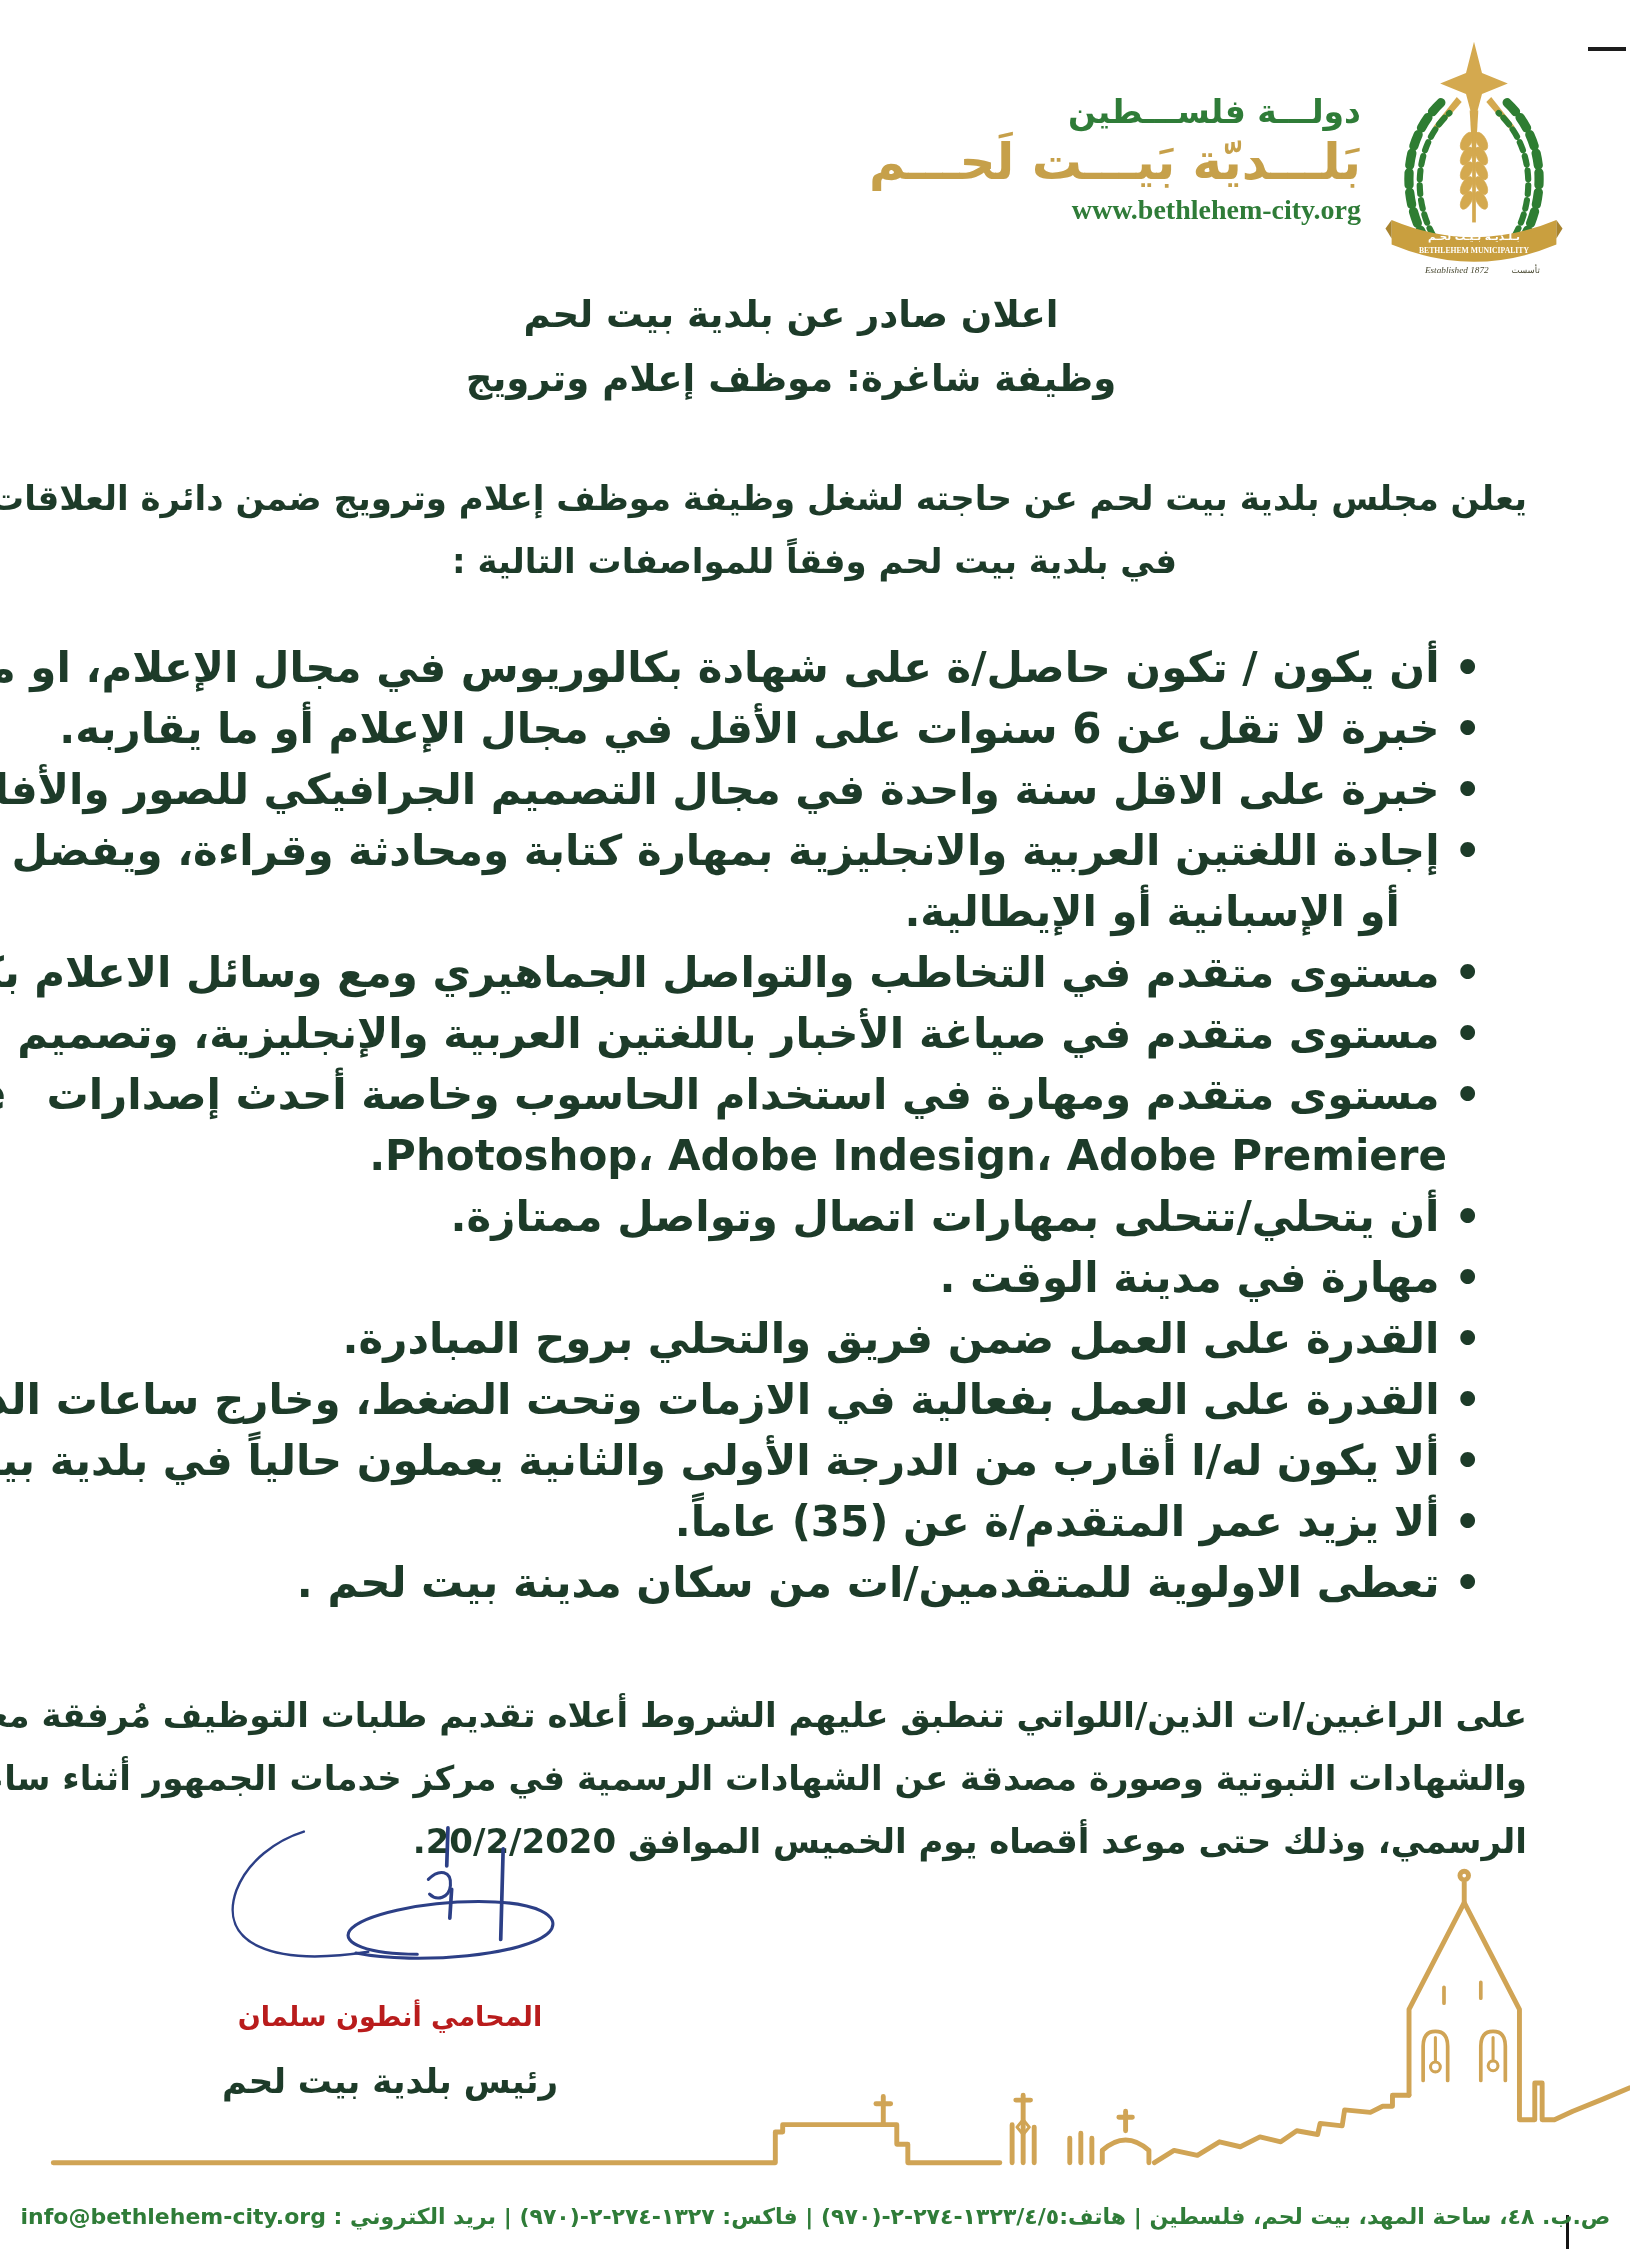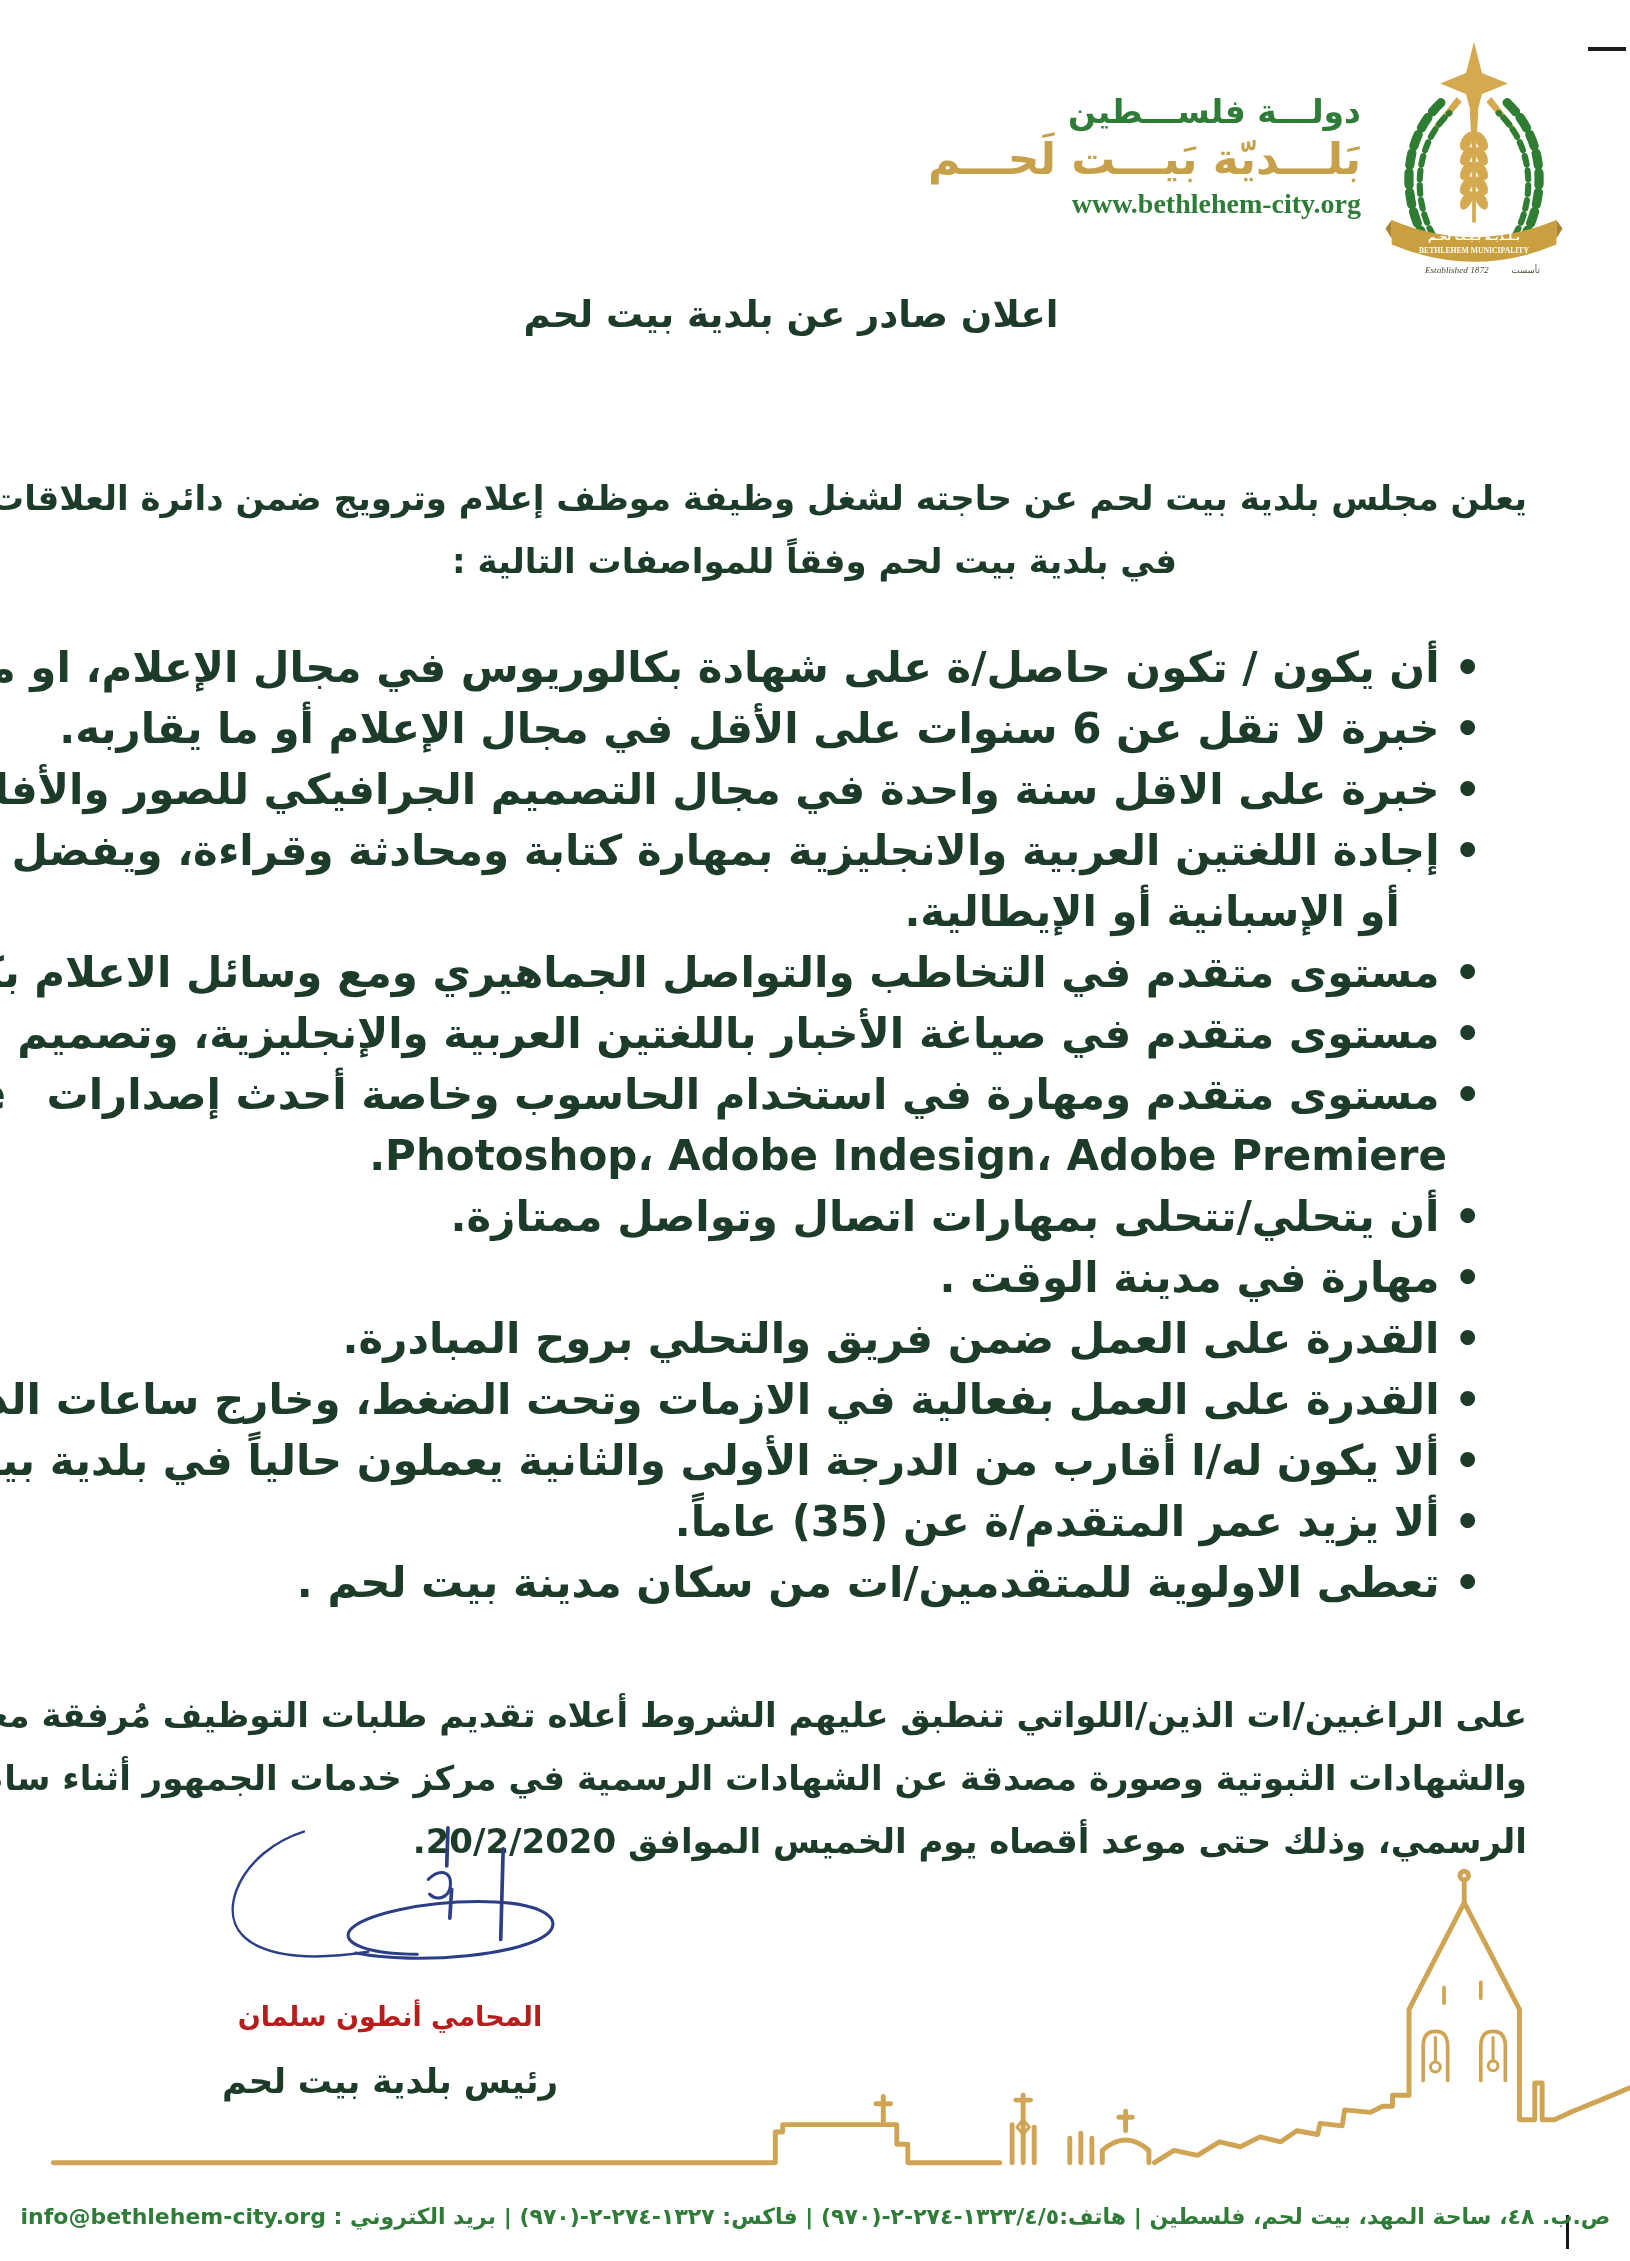--- a/index.html
+++ b/index.html
@@ -7,21 +7,21 @@
     position:relative;
     width:1631px;height:2261px;
     background:#ffffff;
     font-family:"DejaVu Sans",sans-serif;
     overflow:hidden;
   }
   .abs{position:absolute;}
   
   .logo-text{right:270px;top:92px;text-align:right;direction:rtl;}
   .logo-state{font-size:33px;font-weight:bold;color:#2f7c38;letter-spacing:0.6px;text-align:right;}
-  .logo-muni{font-size:44px;font-weight:bold;color:#c6a04a;margin-top:4.9px;line-height:1.05;}
+  .logo-muni{font-size:50px;font-weight:bold;color:#c6a04a;margin-top:4.9px;line-height:1.05;}
   .logo-url{font-family:"Liberation Serif","DejaVu Serif",serif;font-weight:bold;font-size:28px;color:#2f7c38;margin-top:6.1px;direction:ltr;}
   .emblem{left:1383px;top:38px;width:182px;height:241px;}
   
   .titles{top:284px;left:29.5px;width:1523px;text-align:center;direction:rtl;color:#1d3b29;font-weight:bold;}
   .title-l{font-size:37px;line-height:61px;}
   .title-l + .title-l{margin-top:2.5px;}
   
   .intro{top:467px;right:104px;width:1425px;direction:rtl;color:#1d3b29;font-weight:bold;font-size:34px;}
   .intro .line{height:63px;line-height:63px;white-space:nowrap;text-align:right;}
   .intro .line.fill{text-align:justify;text-align-last:justify;}
@@ -99,20 +99,21 @@
     <text x="120" y="382" text-anchor="middle" font-size="15" font-style="italic">Established 1872</text>
     <text x="232" y="382" text-anchor="middle" font-size="14">تأسست</text>
   </g>
 </svg>
 
 <div class="abs mark-tr"></div>
 <div class="abs mark-re"></div>
 
 <div class="abs titles">
   <div class="title-l">اعلان صادر عن بلدية بيت لحم</div>
+  <div class="title-l">وظيفة شاغرة: موظف إعلام وترويج</div>
 </div>
 
 <div class="abs intro">
   <div class="line fill">يعلن مجلس بلدية بيت لحم عن حاجته لشغل وظيفة موظف إعلام وترويج ضمن دائرة العلاقات العامة</div>
   <div class="line center">في بلدية بيت لحم وفقاً للمواصفات التالية :</div>
 </div>
 
 <div class="abs bullets">
   <div class="b-line first">أن يكون / تكون حاصل/ة على شهادة بكالوريوس في مجال الإعلام، او ما يقاربه.</div>
   <div class="b-line first">خبرة لا تقل عن 6 سنوات على الأقل في مجال الإعلام أو ما يقاربه.</div>

